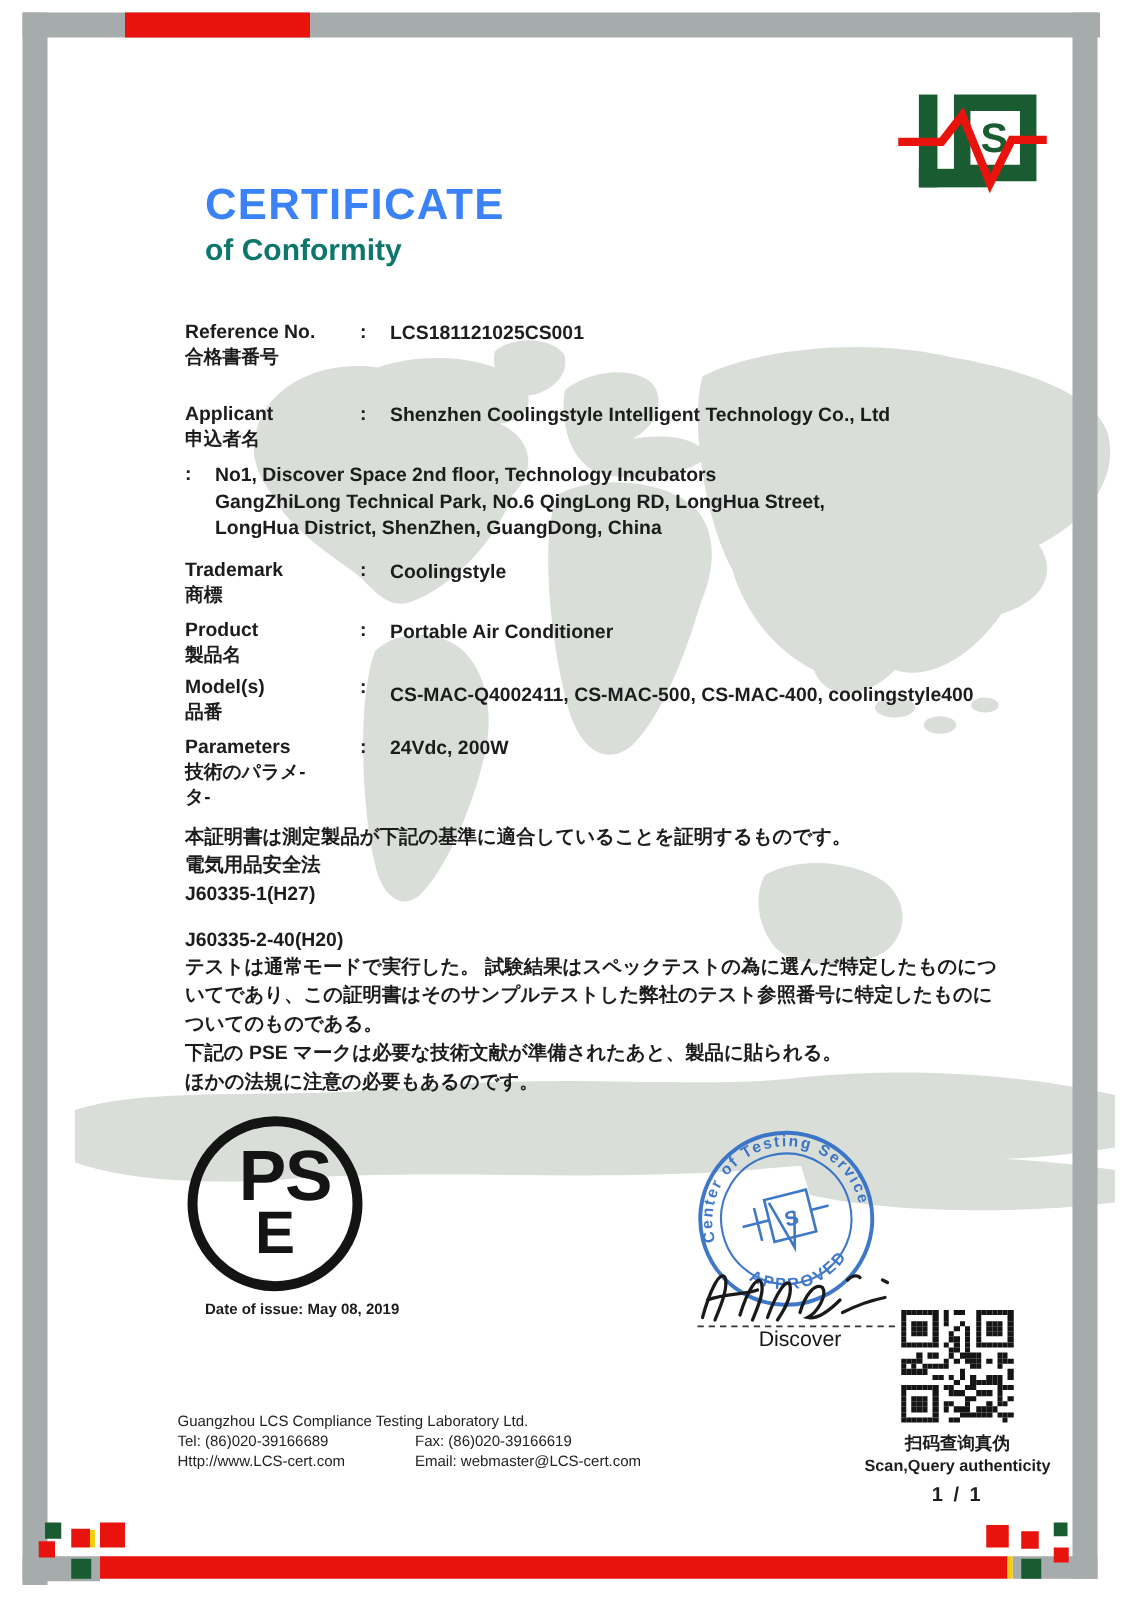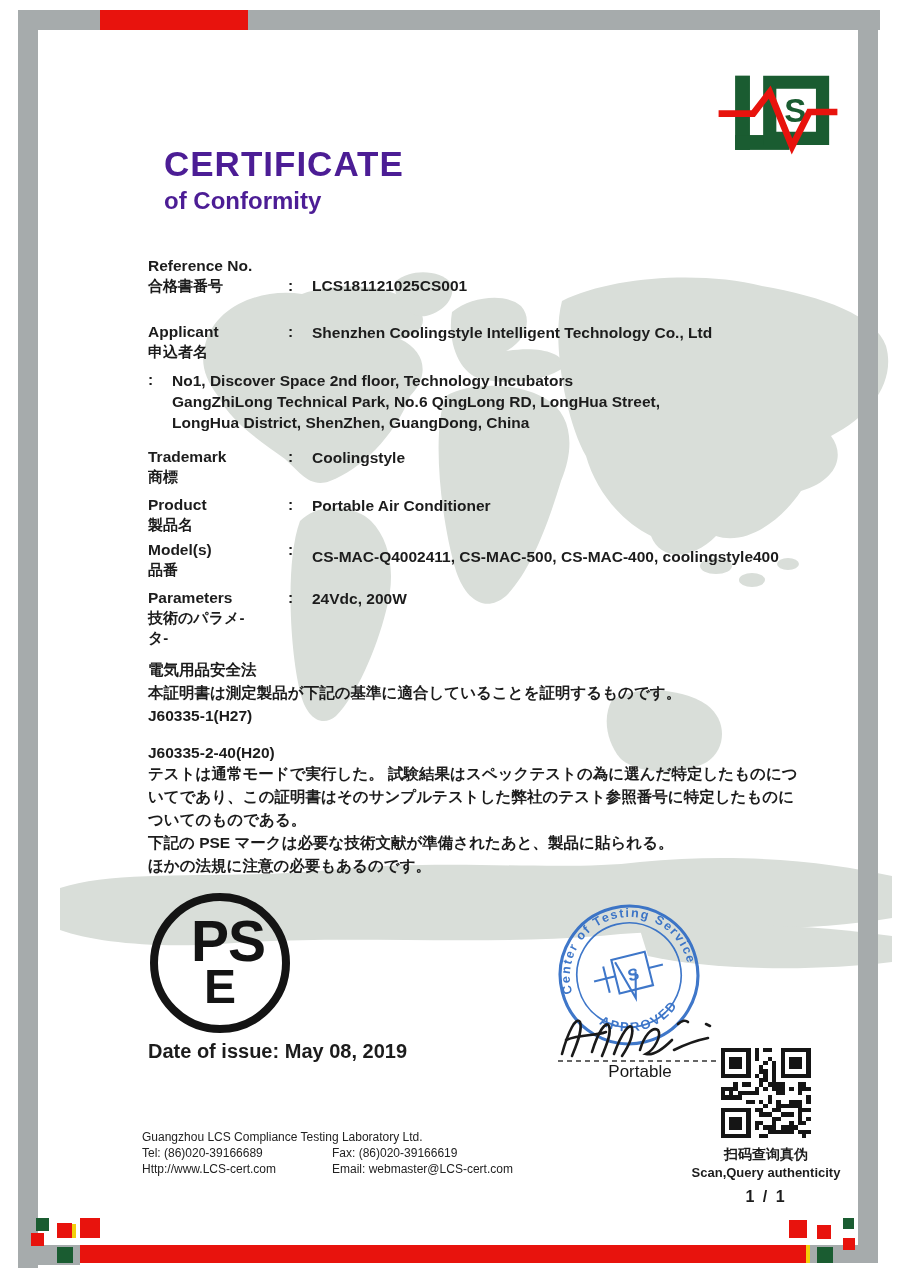--- a/index.html
+++ b/index.html
@@ -12,50 +12,50 @@
 
   
   .bar { position:absolute; }
   .gray { background:#a6abac; }
   .red  { background:#e8130d; }
   .greenSq { background:#1a5c31; }
   .yellowSq { background:#f2cf0a; }
 
   
   .title-block { position:absolute; left:164px; top:144px; }
-  .title-main { font-size:35px; font-weight:700; letter-spacing:1px; color:#4c1d95; }
-  .title-sub  { font-size:24px; font-weight:700; margin-top:3px; color:#4c1d95; }
+  .title-main { font-size:35px; font-weight:700; letter-spacing:1px; color:#3b82f6; }
+  .title-sub  { font-size:24px; font-weight:700; margin-top:3px; color:#0f766e; }
 
   
   .fields { position:absolute; left:148px; top:256px; width:655px; }
   .row { display:flex; align-items:flex-start; }
   .row .lab { width:140px; flex:none; }
   .row .en { font-size:15.5px; font-weight:700; line-height:20px; }
   .row .jp { font-size:15px; font-weight:700; line-height:20px; white-space:pre-line; }
   .row .col { width:24px; flex:none; font-size:15.5px; font-weight:700; line-height:20px; }
   .row .val { flex:1; font-size:15.5px; font-weight:700; line-height:21px; white-space:pre-line; }
-  .mb26{margin-bottom:26px;align-items:flex-end;} .mb8{margin-bottom:8px;} .mb14{margin-bottom:14px;} .mb5{margin-bottom:5px;}
+  .mb26{margin-bottom:26px;} .mb8{margin-bottom:8px;} .mb14{margin-bottom:14px;} .mb5{margin-bottom:5px;}
   .val-down { padding-top:6px; }
 
   
   .statement { position:absolute; left:148px; top:658px; width:672px; font-size:15.5px; font-weight:700; }
   .statement .line { line-height:23px; }
   .statement .std2 { margin-top:14px; }
   .notes { position:absolute; left:148px; top:762px; width:676px; font-size:15.5px;
            font-weight:700; line-height:23px; white-space:pre-line; }
 
   
   .pse { position:absolute; left:150px; top:893px; width:140px; height:140px;
          border:8px solid #141414; border-radius:50%; background:transparent;
          display:flex; flex-direction:column; align-items:center; justify-content:center; }
   .pse-top { font-size:57px; font-weight:700; line-height:0.82; letter-spacing:-1px; color:#141414;margin-left:16px; }
   .pse-bottom { font-size:48px; font-weight:700; line-height:0.9; color:#141414; }
 
   
-  .issue { position:absolute; left:148px; top:1040px; font-size:20px; font-weight:700; }
+  .issue { position:absolute; left:164px; top:1040px; font-size:12px; font-weight:700; }
 
   
   .stamp { position:absolute; left:556px; top:902px; width:146px; height:146px;
            transform:rotate(-14deg); opacity:0.92; }
   .sig { position:absolute; left:556px; top:1006px; width:165px; height:58px; }
   .manager { position:absolute; left:565px; top:1062px; width:150px; text-align:center;
              font-size:17px; color:#161616; }
 
   
   .footer { position:absolute; left:142px; top:1129px; font-size:12px; line-height:16px; color:#222; }
@@ -189,22 +189,22 @@
         <div class="en">Parameters</div>
         <div class="jp">技術のパラメ-
 タ-</div>
       </div>
       <div class="col">:</div>
       <div class="val">24Vdc, 200W</div>
     </div>
   </div>
 
   <div class="statement">
+    <div class="line">本証明書は測定製品が下記の基準に適合していることを証明するものです。</div>
     <div class="line">電気用品安全法</div>
-    <div class="line">本証明書は測定製品が下記の基準に適合していることを証明するものです。</div>
     <div class="line">J60335-1(H27)</div>
     <div class="line std2">J60335-2-40(H20)</div>
   </div>
 
   <div class="notes">テストは通常モードで実行した。 試験結果はスペックテストの為に選んだ特定したものにつ
 いてであり、この証明書はそのサンプルテストした弊社のテスト参照番号に特定したものに
 ついてのものである。
 下記の PSE マークは必要な技術文献が準備されたあと、製品に貼られる。
 ほかの法規に注意の必要もあるのです。</div>
 
@@ -247,21 +247,21 @@
       <path d="M10,34 C25,28 40,30 50,26"></path>
       <path d="M36,46 C42,26 50,14 53,20 C56,28 49,42 46,50"></path>
       <path d="M58,48 C66,26 74,16 76,22 C78,32 70,44 66,50"></path>
       <path d="M84,44 C88,30 96,20 102,24 C106,30 98,44 90,48 C98,50 108,42 116,34"></path>
       <path d="M122,18 C126,14 130,14 132,16"></path>
       <path d="M118,44 C130,38 142,34 152,32"></path>
       <path d="M150,18 l4,2"></path>
     </g>
     <line x1="2" y1="55" x2="162" y2="55" stroke="#333" stroke-width="1.4" stroke-dasharray="5,4"></line>
   </svg>
-  <div class="manager">Portable</div>
+  <div class="manager">Discover</div>
 
   <div class="footer">
     <div>Guangzhou LCS Compliance Testing Laboratory Ltd.</div>
     <div class="frow">
       <span class="fc1">Tel: (86)020-39166689</span>
       <span>Fax: (86)020-39166619</span>
     </div>
     <div class="frow">
       <span class="fc1">Http://www.LCS-cert.com</span>
       <span>Email: webmaster@LCS-cert.com</span>

